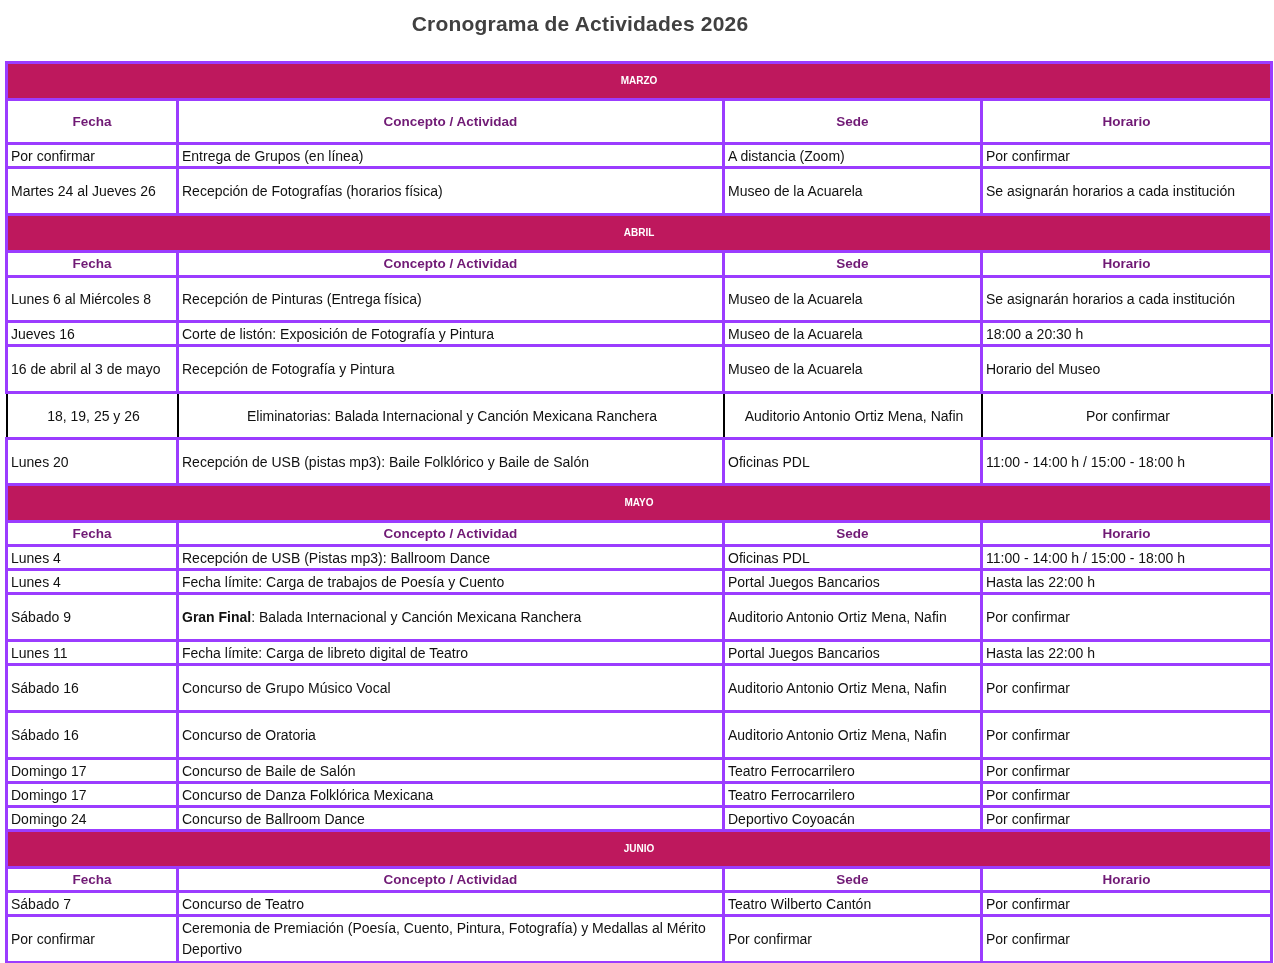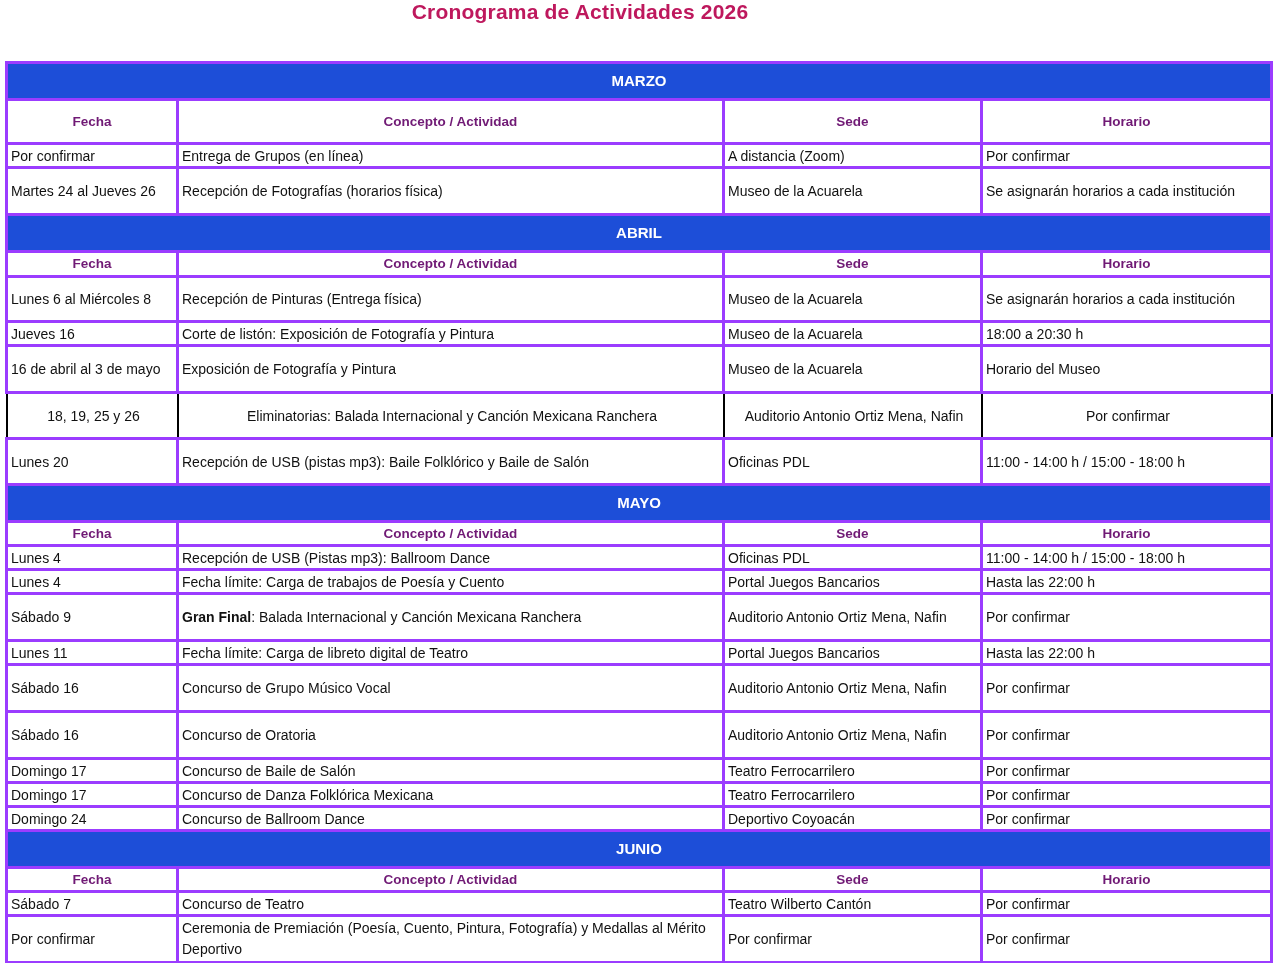--- a/index.html
+++ b/index.html
@@ -1,27 +1,27 @@
 <!DOCTYPE html>
 <html><head>
 <meta charset="utf-8">
 <style>
   html, body { margin: 0; padding: 0; background: #ffffff; }
   body { width: 1274px; height: 963px; position: relative; overflow: hidden;
          font-family: "Liberation Sans", "DejaVu Sans", sans-serif; }
-  .title { position: absolute; top: 0; left: 0; width: 1160px; text-align: center;
-           font-size: 21px; font-weight: bold; color: #be185d; letter-spacing: 0.2px; }
+  .title { position: absolute; top: 12px; left: 0; width: 1160px; text-align: center;
+           font-size: 21px; font-weight: bold; color: #404040; letter-spacing: 0.2px; }
   .sheet { position: absolute; left: 5px; top: 61px; width: 1265px; }
   table { border-collapse: collapse; width: 1265px; table-layout: fixed; }
   col.c1 { width: 171px; } col.c2 { width: 546px; } col.c3 { width: 258px; } col.c4 { width: 290px; }
   td { border: 3px solid #9b3cff; padding: 0 0 0 3px; font-size: 14px; color: #111111;
        white-space: nowrap; overflow: hidden; vertical-align: middle; line-height: 18px; }
   td.wrap { white-space: normal; line-height: 21px; }
-  tr.banner td { background: #1d4ed8; color: #ffffff; font-weight: bold; text-align: center;
-                 font-size: 15px; padding: 8px; }
+  tr.banner td { background: #be185d; color: #ffffff; font-weight: bold; text-align: center;
+                 font-size: 10px; padding: 8px; }
   tr.hdr td { color: #701a75; font-weight: bold; text-align: center; font-size: 13.5px; padding: 0; }
   tr.black td { border-top: 2px solid #000000; border-bottom: 2px solid #000000;
                 border-left: 2px solid #000000; border-right: 2px solid #000000; text-align: center; }
   b { font-weight: bold; }
 </style>
 </head>
 <body>
 
 <div class="title">Cronograma de Actividades 2026</div>
 
@@ -73,21 +73,21 @@
       <td>Se asignarán horarios a cada institución</td>
     </tr>
     <tr style="height:24px">
       <td>Jueves 16</td>
       <td>Corte de listón: Exposición de Fotografía y Pintura</td>
       <td>Museo de la Acuarela</td>
       <td>18:00 a 20:30 h</td>
     </tr>
     <tr style="height:47px">
       <td>16 de abril al 3 de mayo</td>
-      <td>Exposición de Fotografía y Pintura</td>
+      <td>Recepción de Fotografía y Pintura</td>
       <td>Museo de la Acuarela</td>
       <td>Horario del Museo</td>
     </tr>
     <tr class="black" style="height:46px">
       <td>18, 19, 25 y 26</td>
       <td>Eliminatorias: Balada Internacional y Canción Mexicana Ranchera</td>
       <td>Auditorio Antonio Ortiz Mena, Nafin</td>
       <td>Por confirmar</td>
     </tr>
     <tr style="height:46px">

